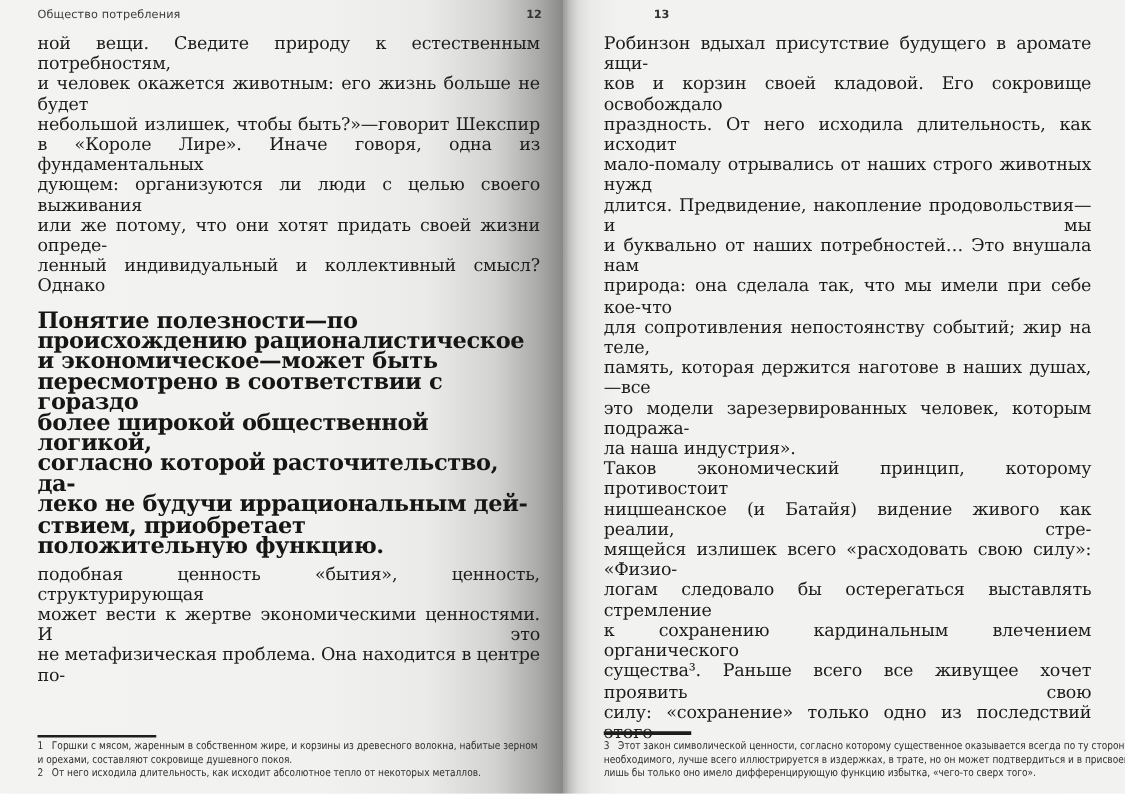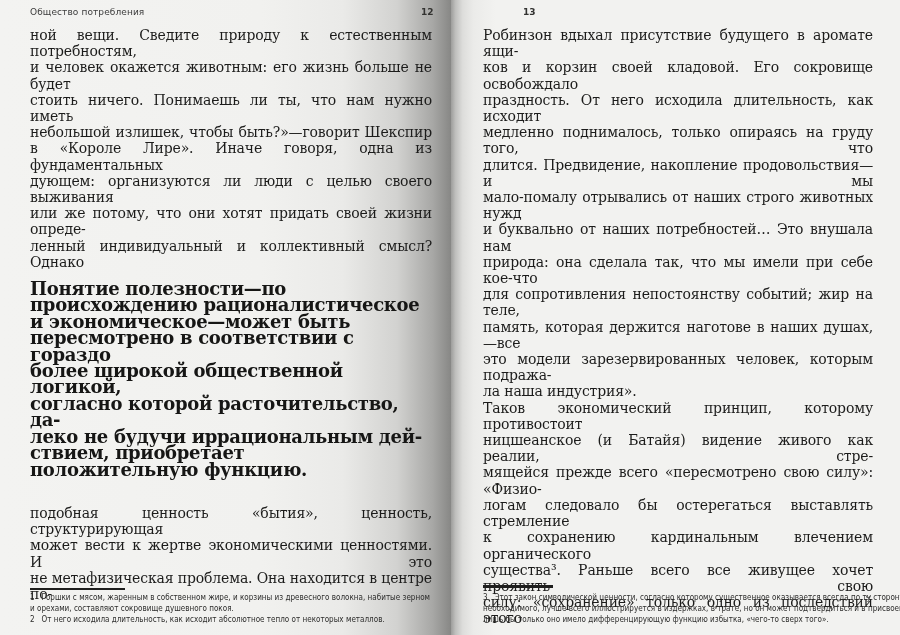--- a/index.html
+++ b/index.html
@@ -49,21 +49,21 @@
     font-size: 14px; line-height: 16.2px;
     letter-spacing: -0.15px;
   }
   .textcol-left  { left: 30px; width: 402px; }
   .textcol-right { left: 32px; width: 390px; }
 
   .para .line { text-align: justify; text-align-last: justify; }
   .para .line.last { text-align-last: left; }
 
   .para-emphasis {
-    margin-top: 11px; margin-bottom: 27px;
+    margin-top: 11px; margin-bottom: 6px;
     font-weight: bold;
     font-size: 18px; line-height: 16.4px;
     letter-spacing: -0.3px;
     color: #161615;
   }
   .para-emphasis .line,
   .para-emphasis .line.last { text-align: left; text-align-last: left; }
 
   .fnblock {
     position: absolute;
@@ -93,21 +93,20 @@
 <div class="spread">
 
   <div class="page page-left">
     <div class="runhead runhead-title">Общество потребления</div>
     <div class="pagenum pagenum-left">12</div>
 
     <div class="textcol textcol-left">
       <div class="para">
           <div class="line">ной вещи. Сведите природу к естественным потребностям,</div>
           <div class="line">и человек окажется животным: его жизнь больше не будет</div>
-          <div class="line">стоить ничего. Понимаешь ли ты, что нам нужно иметь</div>
           <div class="line">небольшой излишек, чтобы быть?»—говорит Шекспир</div>
           <div class="line">в «Короле Лире». Иначе говоря, одна из фундаментальных</div>
           <div class="line">дующем: организуются ли люди с целью своего выживания</div>
           <div class="line">или же потому, что они хотят придать своей жизни опреде-</div>
           <div class="line last">ленный индивидуальный и коллективный смысл? Однако</div>
         </div>
       <div class="para para-emphasis">
           <div class="line">Понятие полезности—по</div>
           <div class="line">происхождению рационалистическое</div>
           <div class="line">и экономическое—может быть</div>
@@ -134,34 +133,33 @@
   </div>
 
   <div class="page page-right">
     <div class="pagenum pagenum-right">13</div>
 
     <div class="textcol textcol-right">
       <div class="para">
           <div class="line">Робинзон вдыхал присутствие будущего в аромате ящи-</div>
           <div class="line">ков и корзин своей кладовой. Его сокровище освобождало</div>
           <div class="line">праздность. От него исходила длительность, как исходит</div>
-          <div class="line">медленно поднималось, только опираясь на груду того, что</div>
+          <div class="line">мало-помалу отрывались от наших строго животных нужд</div>
           <div class="line">длится. Предвидение, накопление продовольствия—и мы</div>
-          <div class="line">мало-помалу отрывались от наших строго животных нужд</div>
           <div class="line">и буквально от наших потребностей… Это внушала нам</div>
           <div class="line">природа: она сделала так, что мы имели при себе кое-что</div>
           <div class="line">для сопротивления непостоянству событий; жир на теле,</div>
           <div class="line">память, которая держится наготове в наших душах,—все</div>
           <div class="line">это модели зарезервированных человек, которым подража-</div>
           <div class="line last">ла наша индустрия».</div>
         </div>
       <div class="para">
           <div class="line">Таков экономический принцип, которому противостоит</div>
           <div class="line">ницшеанское (и Батайя) видение живого как реалии, стре-</div>
-          <div class="line">мящейся прежде всего «пересмотрено свою силу»: «Физио-</div>
+          <div class="line">мящейся излишек всего «расходовать свою силу»: «Физио-</div>
           <div class="line">логам следовало бы остерегаться выставлять стремление</div>
           <div class="line">к сохранению кардинальным влечением органического</div>
           <div class="line">существа³. Раньше всего все живущее хочет проявить свою</div>
           <div class="line">силу: «сохранение» только одно из последствий этого</div>
         </div>
 
     </div>
 
     <div class="fnrule fnrule-right"></div>
     <div class="fnblock fnblock-right">

